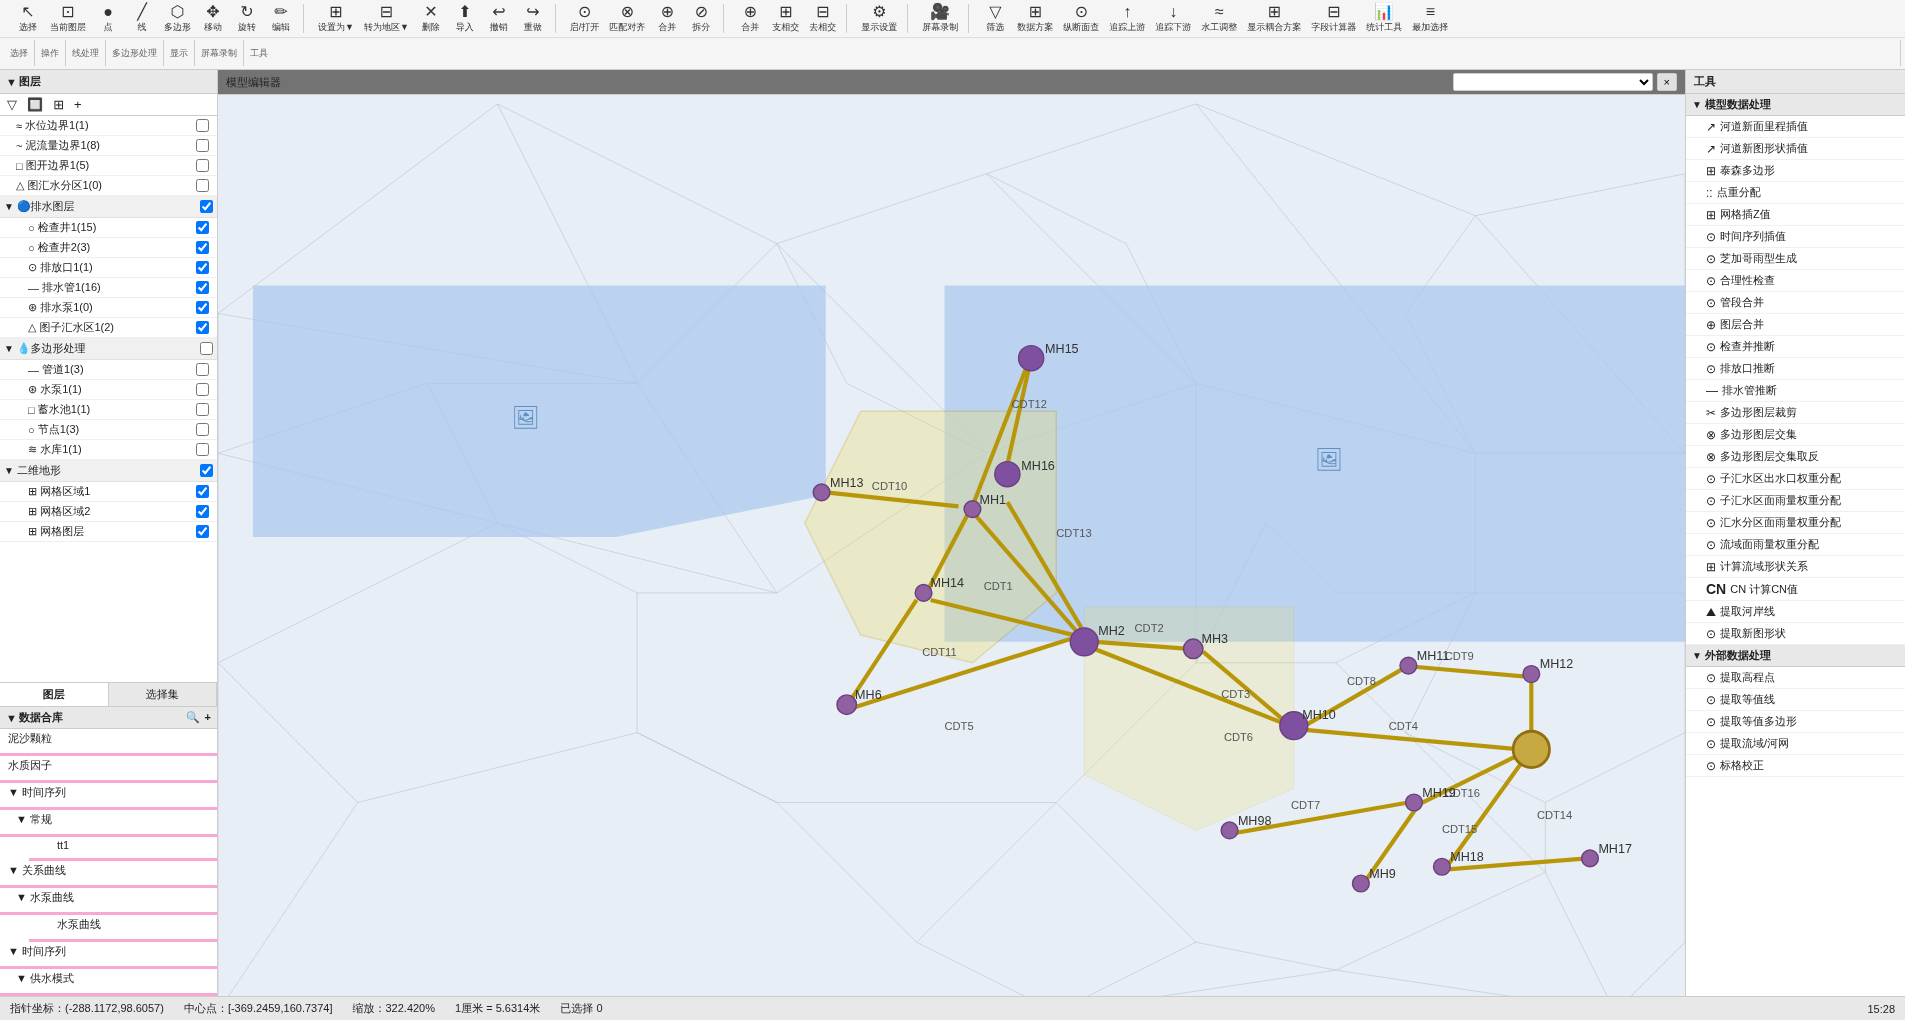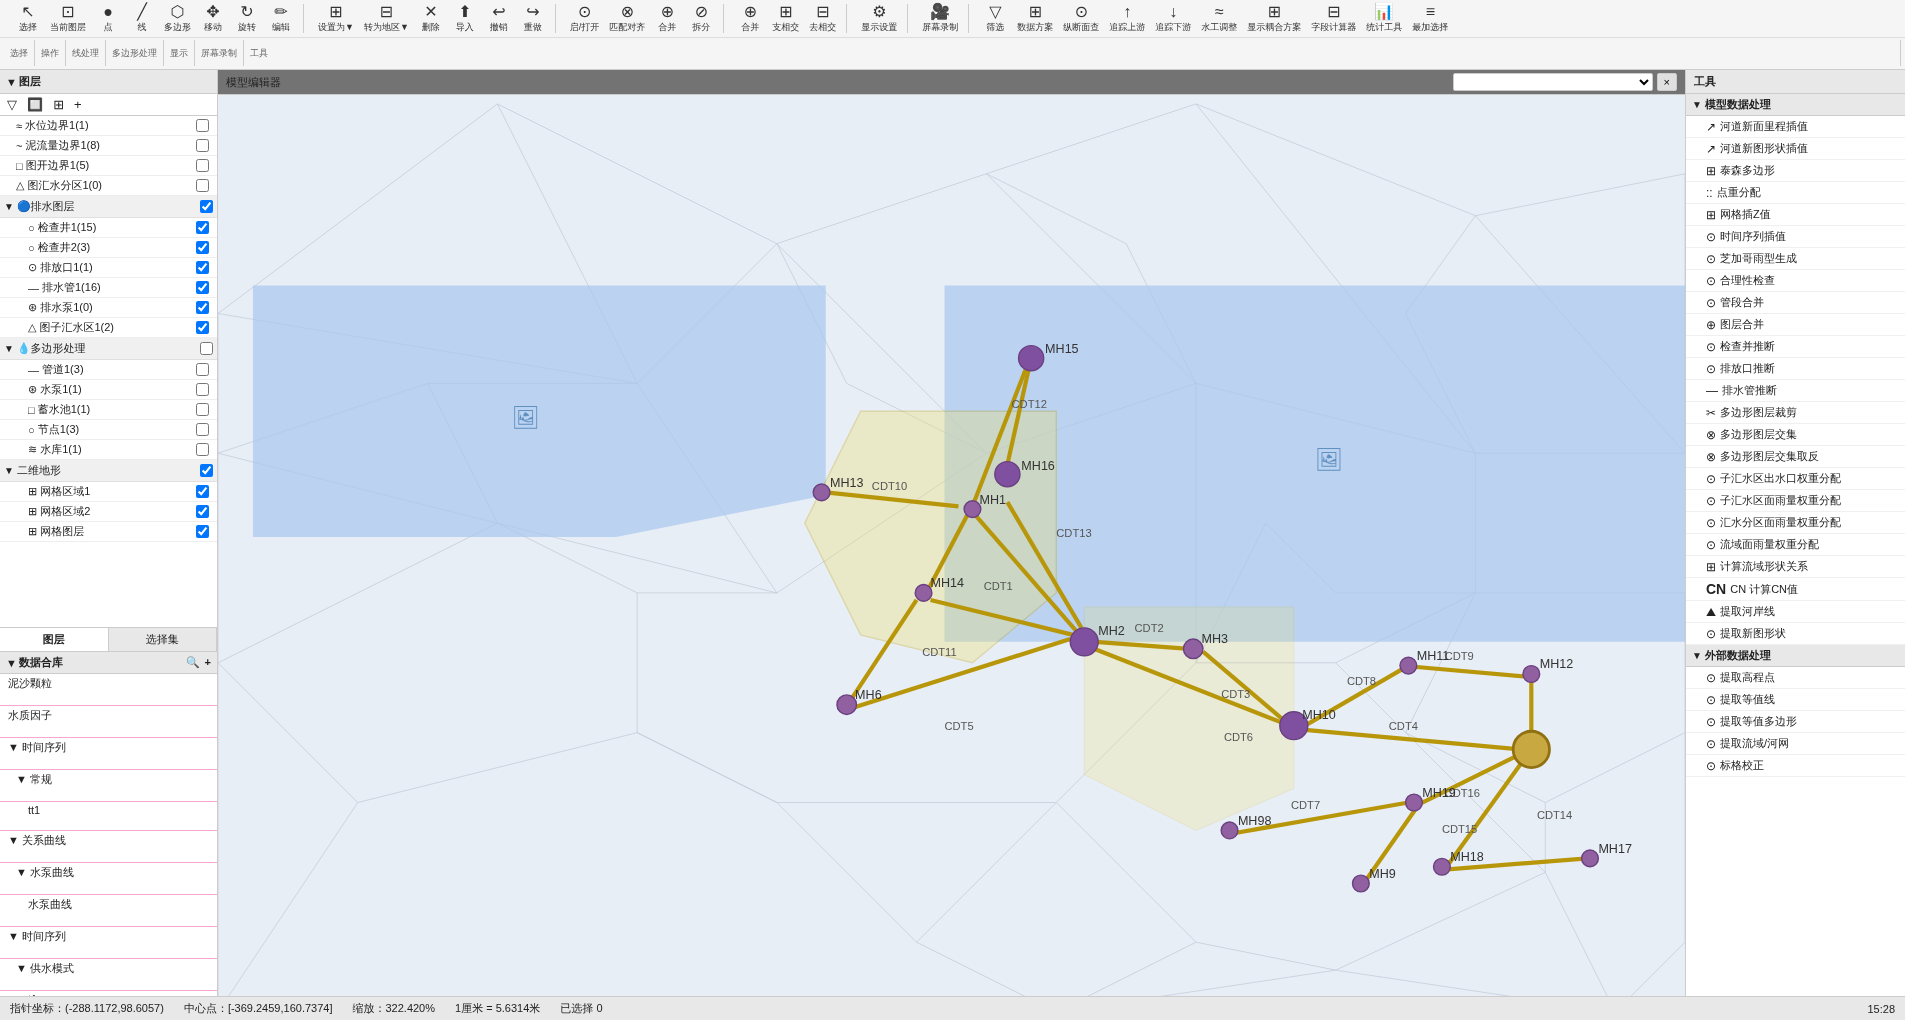--- a/index.html
+++ b/index.html
@@ -36,23 +36,23 @@
 
     
     #left-tabs { display: flex; border-top: 1px solid #ccc; background: #e8e8e8; }
     .left-tab { flex: 1; text-align: center; padding: 4px; cursor: pointer; font-size: 11px; border-right: 1px solid #ccc; }
     .left-tab.active { background: #fff; font-weight: bold; }
 
     
     #data-section { border-top: 1px solid #ccc; }
     #data-header { display: flex; align-items: center; padding: 3px 6px; background: #e8e8e8; border-bottom: 1px solid #ccc; font-size: 11px; font-weight: bold; }
     #data-list { font-size: 11px; }
-    .data-item { padding: 2px 4px 14px 8px; cursor: pointer; border-bottom: 1px solid #f9a8d4; }
+    .data-item { padding: 2px 4px 7px 8px; cursor: pointer; border-bottom: 3px solid #f9a8d4; }
     .data-sub { padding-left: 16px; }
-    .data-sub2 { padding-left: 28px; }
+    .data-sub2 { padding-left: 28px; margin-left: 29px; }
 
     
     #center { flex: 1; background: #fff; position: relative; overflow: hidden; }
     #model-editor-header { background: #737373; border-bottom: 1px solid #ccc; padding: 3px 8px; font-size: 11px; display: flex; align-items: center; justify-content: space-between; }
     #model-editor-header .header-controls { display: flex; gap: 4px; }
     #canvas-area { width: 100%; height: calc(100% - 24px); position: relative; background: #e8eef5; overflow: hidden; }
     #canvas-svg { width: 100%; height: 100%; }
 
     
     #right-panel { width: 220px; background: #fff; border-left: 1px solid #ccc; display: flex; flex-direction: column; flex-shrink: 0; overflow-y: auto; }

